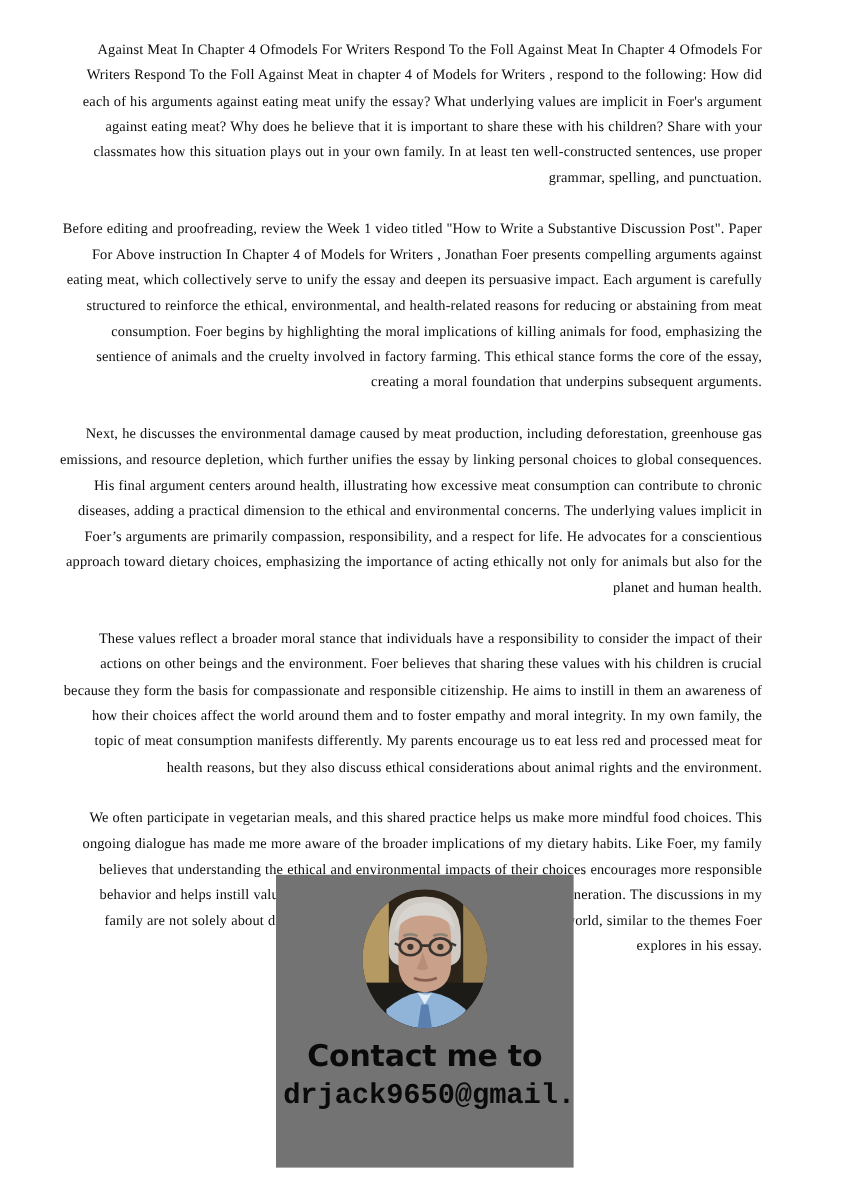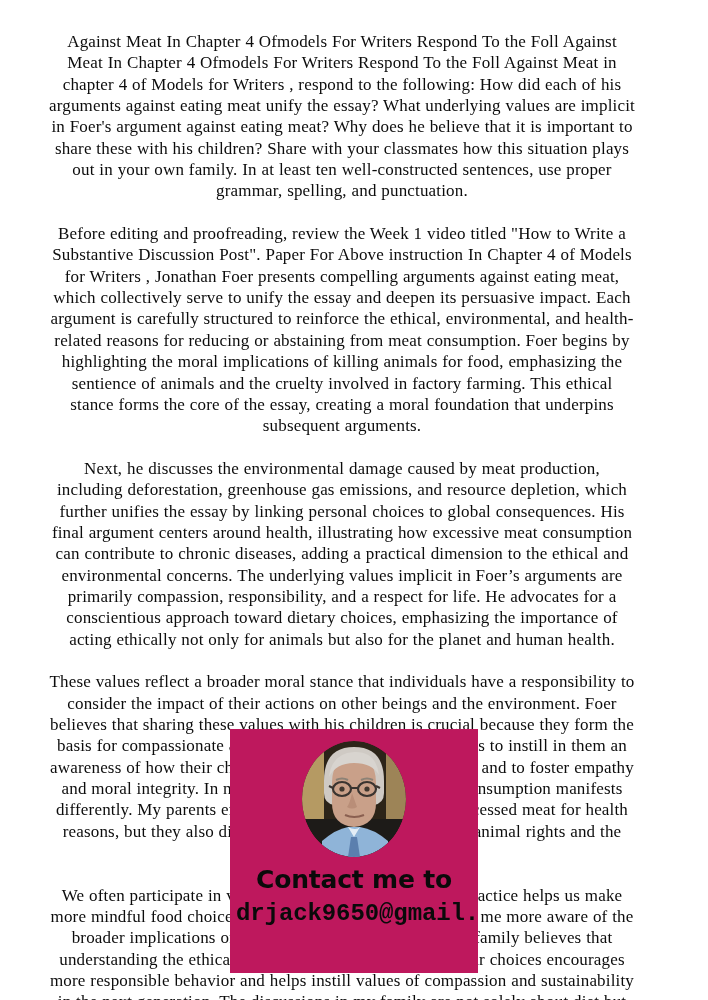--- a/index.html
+++ b/index.html
@@ -28,24 +28,24 @@
     background: #ffffff;
   }
   .doc-body {
     position: absolute;
     left: 49px;
     top: 31px;
     width: 586px;
   }
   .para {
     font-family: "Liberation Serif", "DejaVu Serif", serif;
-    font-size: 17px;
+    font-size: 12px;
     line-height: 21.35px;
     color: #0c0c0c;
-    text-align: center;
+    text-align: right;
     margin: 0 0 21.35px 0;
     letter-spacing: 0.01em;
     word-spacing: 0.02em;
     hyphens: none;
   }
   .para:last-child { margin-bottom: 0; }
 
   
   .contact-overlay {
     position: absolute;
@@ -105,21 +105,21 @@
 <div class="page">
 
   <div class="doc-body">
     <p class="para">Against Meat In Chapter 4 Ofmodels For Writers Respond To the Foll Against Meat In Chapter 4 Ofmodels For Writers Respond To the Foll Against Meat in chapter 4 of Models for Writers , respond to the following: How did each of his arguments against eating meat unify the essay? What underlying values are implicit in Foer's argument against eating meat? Why does he believe that it is important to share these with his children? Share with your classmates how this situation plays out in your own family. In at least ten well-constructed sentences, use proper grammar, spelling, and punctuation.</p>
     <p class="para">Before editing and proofreading, review the Week 1 video titled "How to Write a Substantive Discussion Post". Paper For Above instruction In Chapter 4 of Models for Writers , Jonathan Foer presents compelling arguments against eating meat, which collectively serve to unify the essay and deepen its persuasive impact. Each argument is carefully structured to reinforce the ethical, environmental, and health-related reasons for reducing or abstaining from meat consumption. Foer begins by highlighting the moral implications of killing animals for food, emphasizing the sentience of animals and the cruelty involved in factory farming. This ethical stance forms the core of the essay, creating a moral foundation that underpins subsequent arguments.</p>
     <p class="para">Next, he discusses the environmental damage caused by meat production, including deforestation, greenhouse gas emissions, and resource depletion, which further unifies the essay by linking personal choices to global consequences. His final argument centers around health, illustrating how excessive meat consumption can contribute to chronic diseases, adding a practical dimension to the ethical and environmental concerns. The underlying values implicit in Foer’s arguments are primarily compassion, responsibility, and a respect for life. He advocates for a conscientious approach toward dietary choices, emphasizing the importance of acting ethically not only for animals but also for the planet and human health.</p>
     <p class="para">These values reflect a broader moral stance that individuals have a responsibility to consider the impact of their actions on other beings and the environment. Foer believes that sharing these values with his children is crucial because they form the basis for compassionate and responsible citizenship. He aims to instill in them an awareness of how their choices affect the world around them and to foster empathy and moral integrity. In my own family, the topic of meat consumption manifests differently. My parents encourage us to eat less red and processed meat for health reasons, but they also discuss ethical considerations about animal rights and the environment.</p>
     <p class="para">We often participate in vegetarian meals, and this shared practice helps us make more mindful food choices. This ongoing dialogue has made me more aware of the broader implications of my dietary habits. Like Foer, my family believes that understanding the ethical and environmental impacts of their choices encourages more responsible behavior and helps instill values of compassion and sustainability in the next generation. The discussions in my family are not solely about diet but also about shaping an attitude toward the world, similar to the themes Foer explores in his essay.</p>
   </div>
 
-  <div class="contact-overlay" style="background: #be185d;">
+  <div class="contact-overlay" style="background: #737373;">
 
     <div class="portrait-wrap">
       <svg class="portrait-svg" viewBox="0 0 104 116">
         <defs>
           <clipPath id="ovalClip">
             <ellipse cx="52" cy="58" rx="52" ry="58"></ellipse>
           </clipPath>
         </defs>
         <g clip-path="url(#ovalClip)">
           <rect x="0" y="0" width="104" height="116" fill="#2c2418"></rect>

